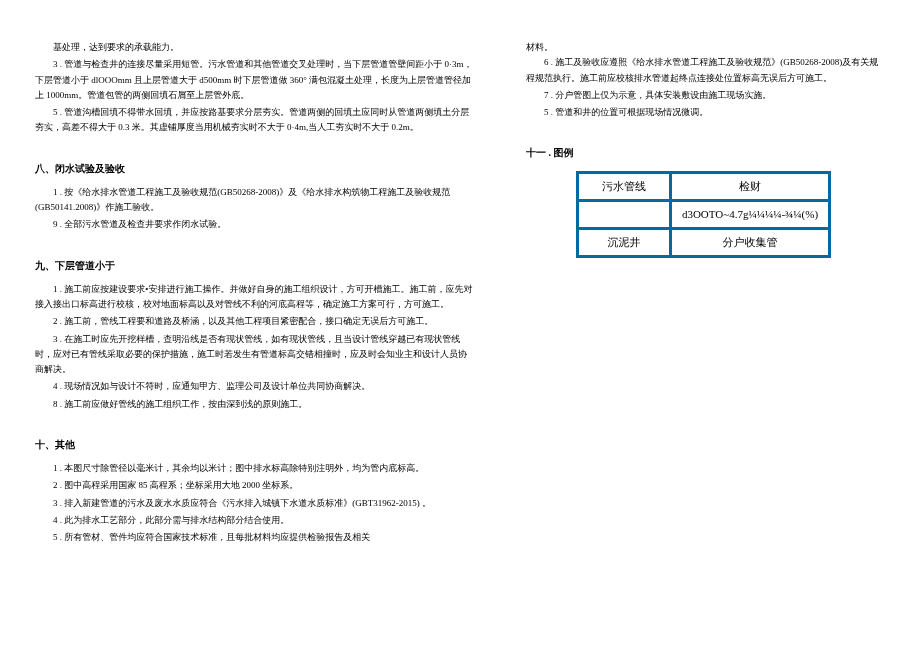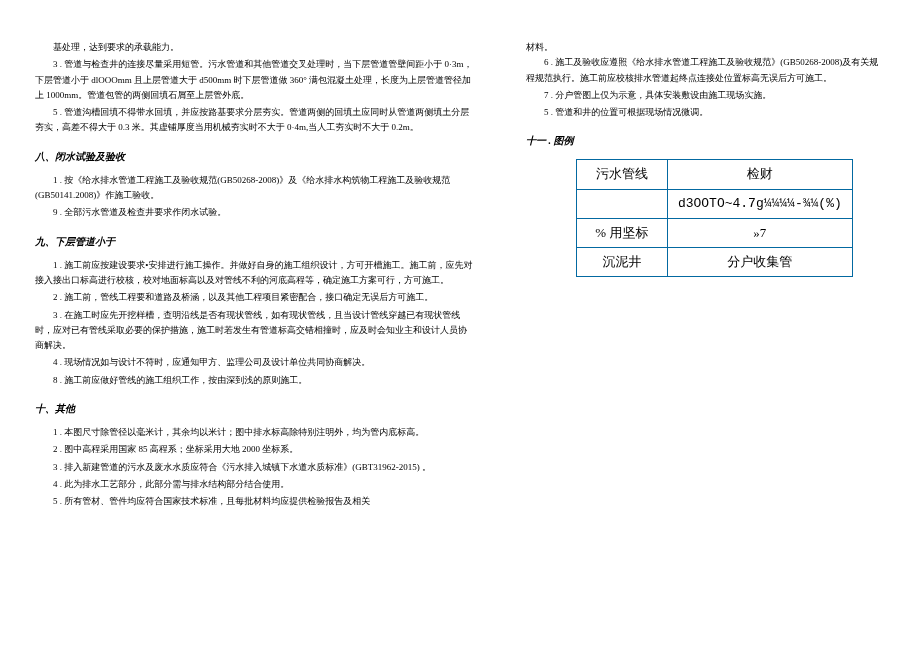--- a/index.html
+++ b/index.html
@@ -20,37 +20,36 @@
     }
     .col1 { flex: 1.1; }
     .col2 { flex: 0.9; }
     .para {
       text-indent: 2em;
       margin-bottom: 2px;
     }
     .heading {
       font-weight: bold;
       font-size: 10px;
-      margin-top: 12px;
+      margin-top: 24px;
       margin-bottom: 8px;
-      font-style: italic;
     }
     table.legend {
       border-collapse: collapse;
       margin-left: 50px;
       margin-top: 10px;
     }
     table.legend td {
-      border: 1px solid #0369a1;
+      border: 3px solid #0369a1;
       padding: 3px 10px;
-      font-size: 13px;
+      font-size: 11px;
       text-align: center;
       min-width: 70px;
     }
-    .small { font-size: 8.5px; font-family: Liberation Mono, monospace; }
+    .small { font-size: 8.5px; }
   </style>
 </head>
 <body>
 
 <div class="columns">
   <div class="col1">
     <div class="para">基处理，达到要求的承载能力。</div>
     <div class="para">3  . 管道与检查井的连接尽量采用短管。污水管道和其他管道交叉处理时，当下层管道管壁间距小于 0·3m，下层管道小于 dlOOOmm 且上层管道大于 d500mm 时下层管道做 360° 满包混凝土处理，长度为上层管道管径加上 1000mm。管道包管的两侧回填石屑至上层管外底。</div>
     <div class="para">5  . 管道沟槽回填不得带水回填，并应按路基要求分层夯实。管道两侧的回填土应同时从管道两侧填土分层夯实，高差不得大于 0.3 米。其虚铺厚度当用机械夯实时不大于 0·4m,当人工夯实时不大于 0.2m。</div>
 
@@ -85,23 +84,19 @@
       <tbody>
           <tr>
         <td>污水管线</td>
         <td>检财</td>
       </tr>
       <tr>
         <td></td>
         <td class="small">d3OOTO~4.7g¼¼¼¼-¾¼(%)</td>
       </tr>
       <tr>
-        <td>% 用坚标</td>
-        <td>»7</td>
-      </tr>
-      <tr>
         <td>沉泥井</td>
         <td>分户收集管</td>
       </tr>
     </tbody>
       </table>
   </div>
 </div>
 
 </body></html>

